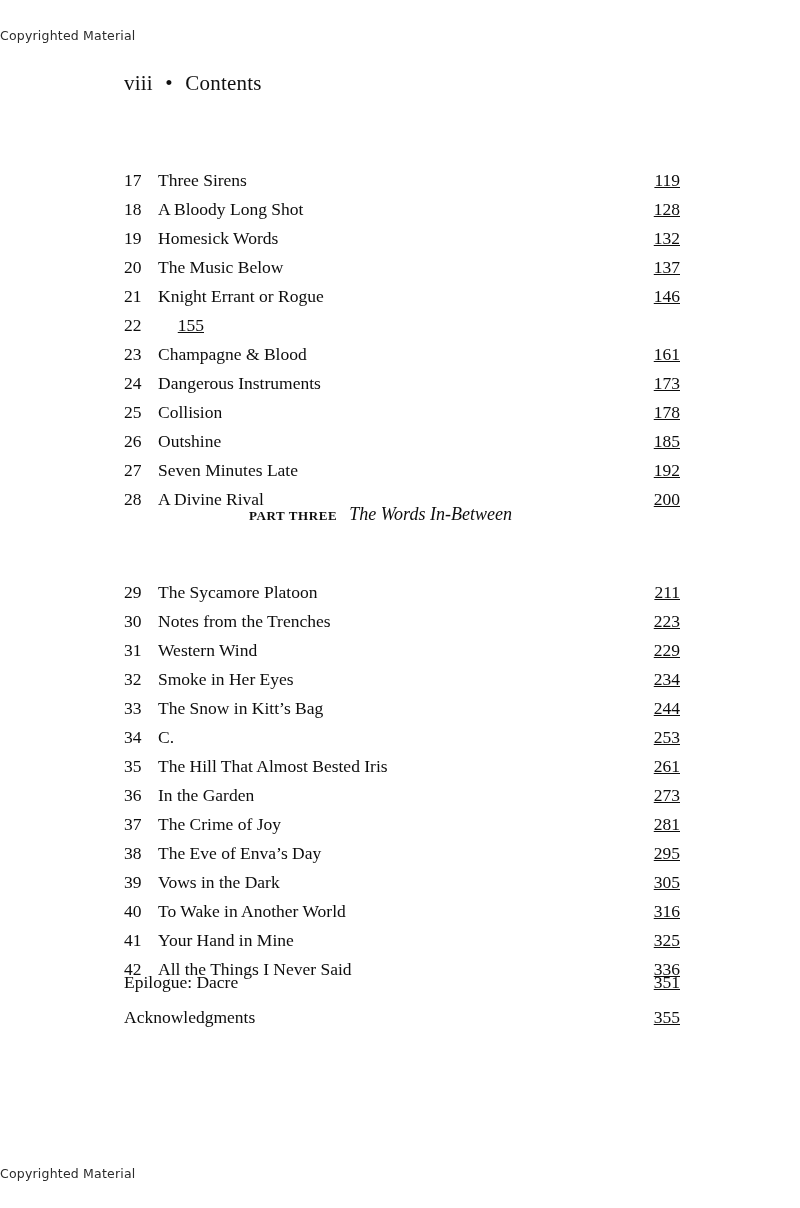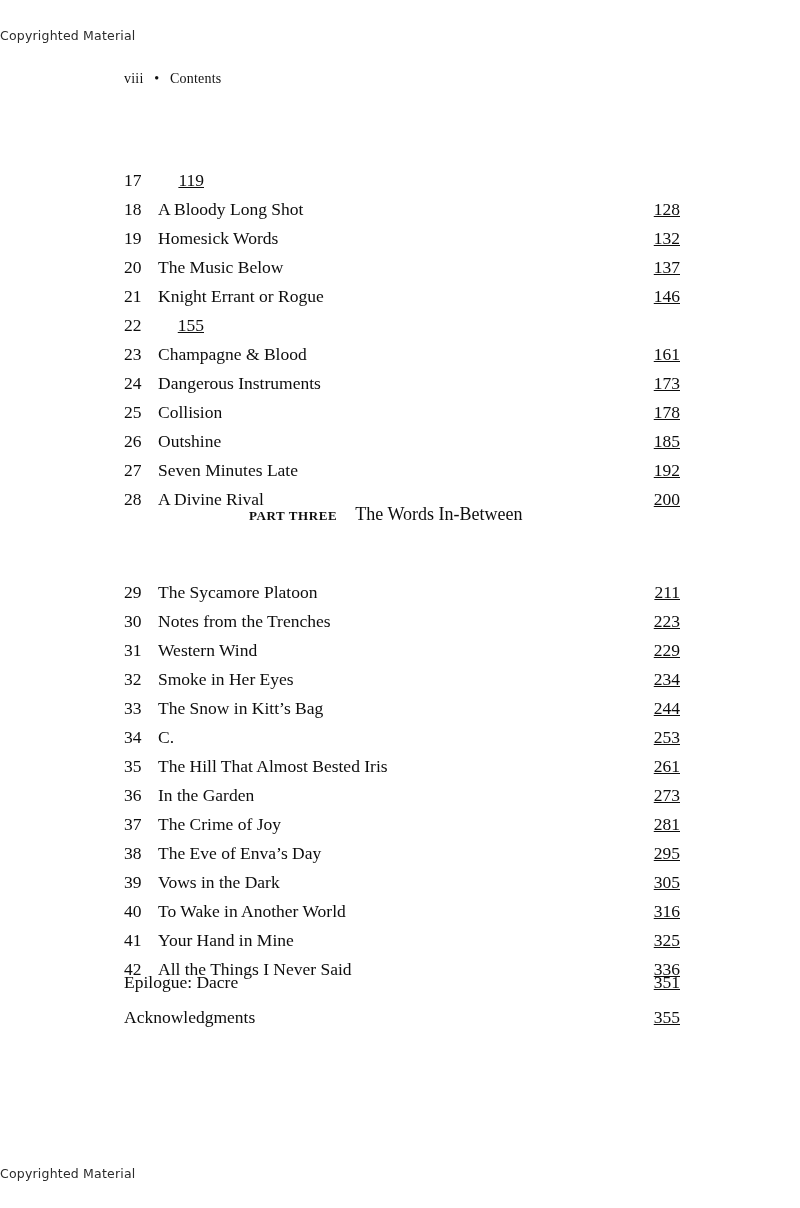--- a/index.html
+++ b/index.html
@@ -30,21 +30,21 @@
     letter-spacing: 0.2px;
     color: #2b2b2b;
   }
   .copyright-top { top: 28px; }
   .copyright-bottom { top: 1166px; }
 
   .running-head {
     position: absolute;
     left: 124px;
     top: 71px;
-    font-size: 14px;
+    font-size: 21px;
     color: #111;
     letter-spacing: 0.2px;
   }
   .running-head .folio { }
   .running-head .dot { padding: 0 7px; }
   .running-head .label { }
 
   .toc {
     position: absolute;
     left: 124px;
@@ -83,22 +83,23 @@
     padding-left: 125px;
     font-size: 16px;
   }
   .part-head .part-label {
     font-family: "Liberation Serif", serif;
     font-weight: bold;
     letter-spacing: 0.6px;
     font-size: 13px;
   }
   .part-head .part-title {
+    font-style: italic;
     font-size: 18px;
-    margin-left: 14px;
+    margin-left: 8px;
   }
 
   .back-matter {
     margin-top: 28px;
   }
   .back-matter .row { height: 29px; gap: 16px; }
   .spacer-6 { height: 6px; }
 </style>
 </head>
 <body>
@@ -111,20 +112,21 @@
     <span class="folio">viii</span>
     <span class="dot">•</span>
     <span class="label">Contents</span>
   </div>
 
   <div class="toc">
 
     <div>
       <div class="row">
         <span class="num">17</span>
+        <span class="title">Three Sirens</span>
         <span class="pg">119</span>
       </div>
       <div class="row">
         <span class="num">18</span>
         <span class="title">A Bloody Long Shot</span>
         <span class="pg">128</span>
       </div>
       <div class="row">
         <span class="num">19</span>
         <span class="title">Homesick Words</span>

